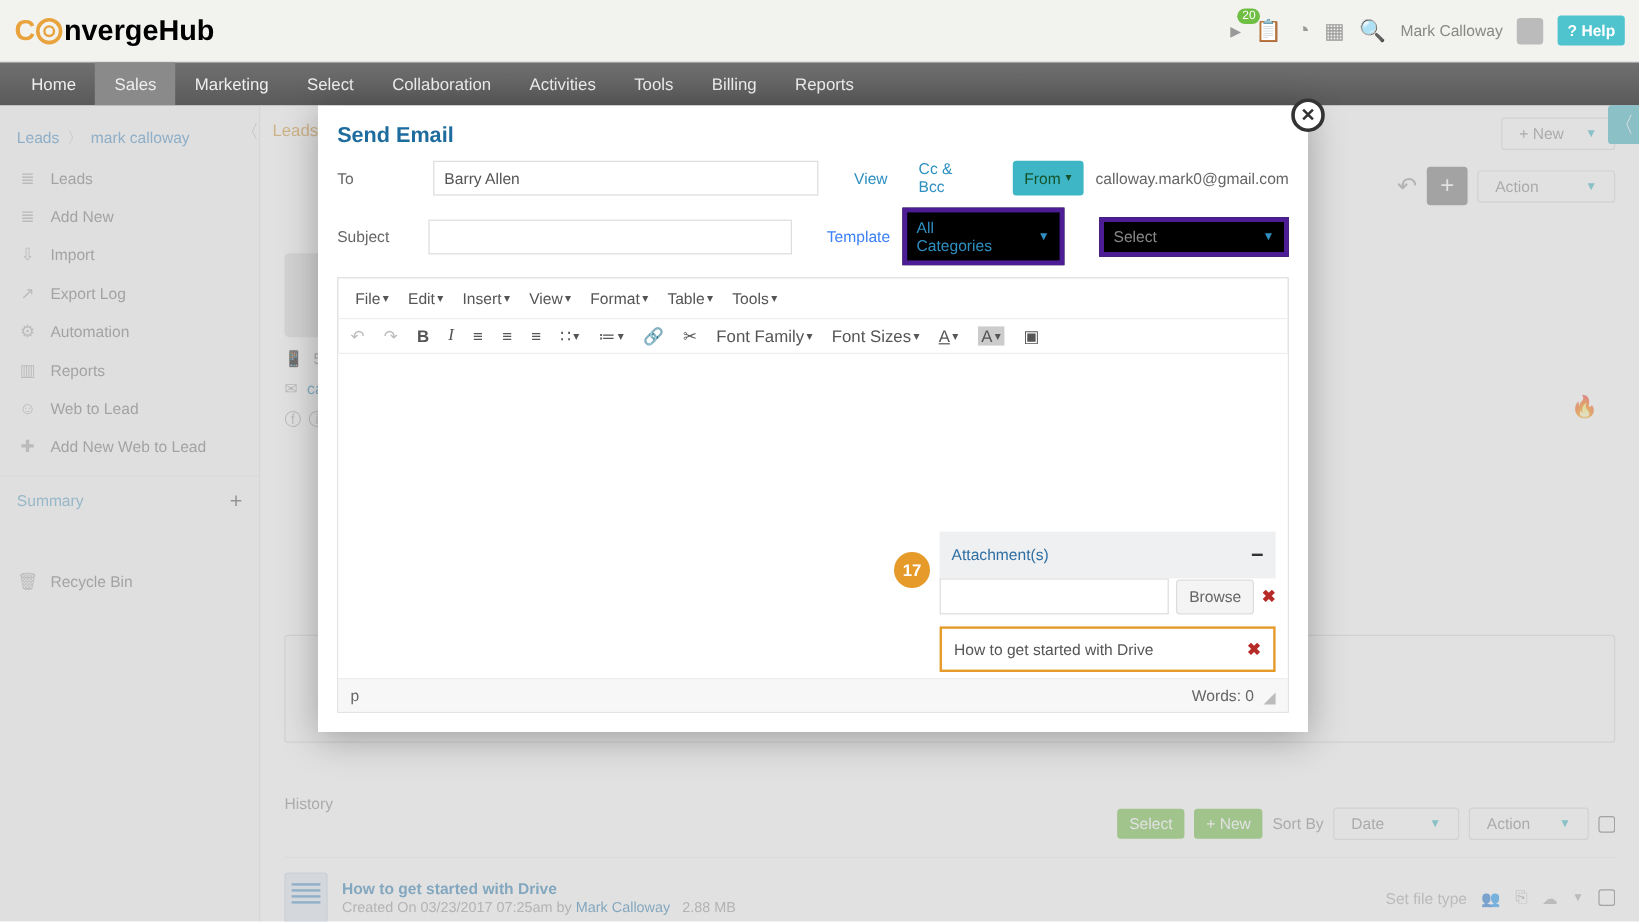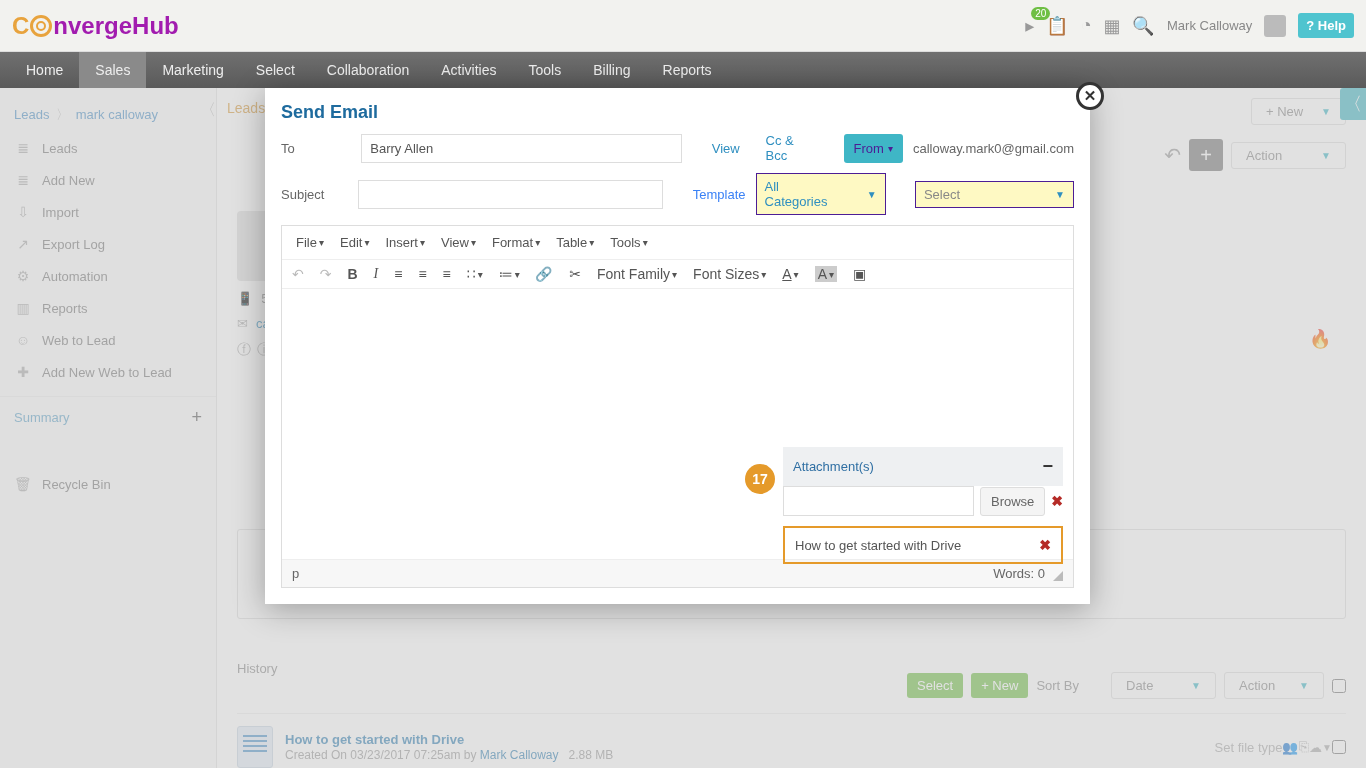--- a/index.html
+++ b/index.html
@@ -3,21 +3,21 @@
 <meta charset="utf-8">
 <style>
 * { box-sizing: border-box; margin: 0; padding: 0; font-family: Arial, Helvetica, sans-serif; }
 html, body { width: 1366px; height: 768px; overflow: hidden; background: #fff; }
 
 .topbar { height: 52px; background: #f2f2ef; border-bottom: 1px solid #ddd; display: flex; align-items: center; padding: 0 12px; }
 .logo { display:flex; align-items:center; font-size:24px; font-weight:bold; }
 .logo .c { color:#e8a33d; }
 .logo .gear { width:22px; height:22px; border:3px solid #e8a33d; border-radius:50%; display:inline-block; position:relative; margin:0 1px; }
 .logo .gear::before { content:""; position:absolute; inset:3px; border:2px solid #e8a33d; border-radius:50%; }
-.logo .rest { color:#a21caf; }
+.logo .rest { color:#000000; }
 .topbar-spacer { flex:1; }
 .topbar-icons { display:flex; align-items:center; gap:12px; color:#999; font-size:18px; }
 .topbar-icons .badge-wrap { position:relative; }
 .topbar-icons .badge { position:absolute; top:-8px; left:6px; background:#6fbf44; color:#fff; border-radius:8px; font-size:10px; padding:1px 4px; }
 .username { color:#888; font-size:13px; }
 .avatar-icon { width:22px; height:22px; background:#bbb; border-radius:3px; }
 .help-btn { background:#4fc4cf; color:#fff; border:none; padding:5px 8px; border-radius:3px; font-size:13px; font-weight:bold; }
 
 .navbar { height:36px; background:linear-gradient(#707070,#5a5a5a); display:flex; align-items:center; padding:0 10px; }
 .navbar .nav-item { color:#eee; padding:0 16px; height:100%; display:flex; align-items:center; font-size:14px; cursor:pointer; }
@@ -46,49 +46,49 @@
 .textarea-box { width:100%; height:90px; border:1px solid #ddd; border-radius:3px; margin-top:170px; resize:none; }
 .history-label { color:#888; font-size:13px; margin-top:20px; }
 .history-controls { display:flex; align-items:center; gap:8px; justify-content:flex-end; margin-top:-4px; margin-bottom:14px; }
 
 .file-row { display:flex; align-items:center; gap:12px; padding:12px 0; border-top:1px solid #eee; }
 .file-icon { width:36px; height:42px; background:#e3ecf5; border:1px solid #c8d5e3; border-radius:3px; position:relative; }
 .file-icon::before { content:""; position:absolute; left:5px; right:5px; top:8px; height:2px; background:#4a90c7; box-shadow:0 5px 0 #4a90c7,0 10px 0 #4a90c7,0 15px 0 #4a90c7; }
 .file-info .title { color:#2f7fb3; font-size:13px; font-weight:bold; }
 .file-info .meta { color:#999; font-size:12px; margin-top:1px; }
 .file-info .meta a { color:#2f7fb3; text-decoration:none; }
-.file-right { margin-left:auto; display:flex; align-items:center; color:#aaa; font-size:13px; }
+.file-right { margin-left:auto; display:flex; align-items:center; gap:12px; color:#aaa; font-size:13px; }
 
 .overlay { position:absolute; inset:0; background:rgba(200,200,200,0.55); }
 .modal { position:absolute; left:265px; top:0px; width:825px; background:#fff; box-shadow:0 5px 30px rgba(0,0,0,0.3); }
 .modal-top { position:relative; }
 .close-badge { position:absolute; right:-14px; top:-6px; width:28px; height:28px; background:#fff; border:3px solid #333; border-radius:50%; display:flex; align-items:center; justify-content:center; font-weight:bold; color:#333; font-size:15px; cursor:pointer; }
 .modal-title { color:#1e6b9e; font-size:18px; font-weight:bold; padding:14px 16px 10px; }
 .modal-body { padding:0 16px 16px; }
 .form-row { display:flex; align-items:center; gap:10px; margin-bottom:10px; font-size:13px; }
 .form-row .lbl { width:72px; color:#666; }
 .text-input { border:1px solid #ddd; padding:6px 8px; font-size:13px; color:#555; background:#fff; }
 .to-input { width:328px; }
 .link-a { color:#2f8fc0; font-size:13px; cursor:pointer; }
-.from-btn { background:#3fb6c6; color:#4c1d95; border:none; padding:7px 10px; border-radius:3px; font-size:13px; display:flex; align-items:center; gap:4px; }
+.from-btn { background:#3fb6c6; color:#14532d; border:none; padding:7px 10px; border-radius:3px; font-size:13px; display:flex; align-items:center; gap:4px; }
 .from-email { color:#666; font-size:13px; }
 .subject-input { width:328px; }
-.tpl-dd { border:1px solid #4c1d95; padding:5px 8px; color:#2f8fc0; font-size:13px; display:flex; align-items:center; gap:30px; background:#fef9c3; }
+.tpl-dd { border:4px solid #4c1d95; padding:5px 8px; color:#2f8fc0; font-size:13px; display:flex; align-items:center; gap:30px; background:#000000; }
 .tpl-dd.gray { color:#888; }
 
 .editor-wrap { border:1px solid #ddd; }
 .editor-menubar { display:flex; gap:4px; padding:6px 8px; border-bottom:1px solid #eee; font-size:13px; color:#555; }
 .editor-menubar .m { display:flex; align-items:center; gap:2px; padding:3px 6px; cursor:pointer; }
 .editor-toolbar { display:flex; align-items:center; gap:16px; padding:6px 10px; border-bottom:1px solid #eee; color:#555; font-size:14px; flex-wrap:nowrap; }
 .editor-toolbar .t { cursor:pointer; display:flex; align-items:center; gap:2px; }
 .editor-canvas { height:270px; position:relative; background:#fff; }
 .editor-status { display:flex; justify-content:space-between; padding:6px 10px; border-top:1px solid #eee; color:#666; font-size:13px; background:#f7f7f7; }
 .editor-status .resize { width:0;height:0; border-style:solid; border-width:0 0 10px 10px; border-color:transparent transparent #bbb transparent; align-self:flex-end; }
 
-.attach-panel { position:absolute; right:10px; top:158px; width:280px; }
+.attach-panel { position:absolute; right:10px; top:148px; width:280px; }
 .attach-head { background:#eef0f2; padding:9px 10px; color:#2f6fa3; font-size:13px; display:flex; justify-content:space-between; align-items:center; }
 .attach-head .minus { font-size:18px; color:#333; font-weight:bold; }
 .attach-row1 { display:flex; align-items:center; gap:6px; }
 .attach-row1 input { flex:1; border:1px solid #ddd; height:30px; padding:0 6px; }
 .browse-btn { border:1px solid #ddd; background:#f4f4f4; color:#666; padding:6px 10px; font-size:13px; border-radius:3px; }
 .red-x { color:#b52b27; font-size:14px; cursor:pointer; font-weight:bold; }
 .attach-file { border:2px solid #e59a2a; padding:9px 10px; margin-top:10px; display:flex; align-items:center; justify-content:space-between; font-size:13px; color:#555; position:relative; }
 .callout { position:absolute; width:30px; height:30px; border-radius:50%; background:#e59a2a; color:#fff; display:flex; align-items:center; justify-content:center; font-weight:bold; font-size:14px; }
 .callout.c17 { left:-38px; top:-22px; }
 
@@ -225,21 +225,21 @@
     <div style="position:absolute; right:34px; top:240px; color:#bbb; font-size:18px;">🔥</div>
 
     <textarea class="textarea-box" style=""></textarea>
     <div style="display:flex; justify-content:space-between; align-items:center; margin-top:18px;">
       <span class="history-label">History</span>
     </div>
     <div class="history-controls">
       <button class="btn-green">Select</button>
       <button class="btn-green">+ New</button>
       <span style="color:#888;font-size:13px;">Sort By</span>
-      <div class="btn-select" style="width:105px;justify-content:space-between;margin-left:24px;">
+      <div class="btn-select" style="width:105px;justify-content:space-between;">
           <span>Date</span>
           <span class="caret" style="color:#3fb6c6">▼</span>
         </div>
       <div class="btn-select" style="width:100px;justify-content:space-between;">
           <span>Action</span>
           <span class="caret" style="color:#3fb6c6">▼</span>
         </div>
       <input type="checkbox" style="">
     </div>
 

